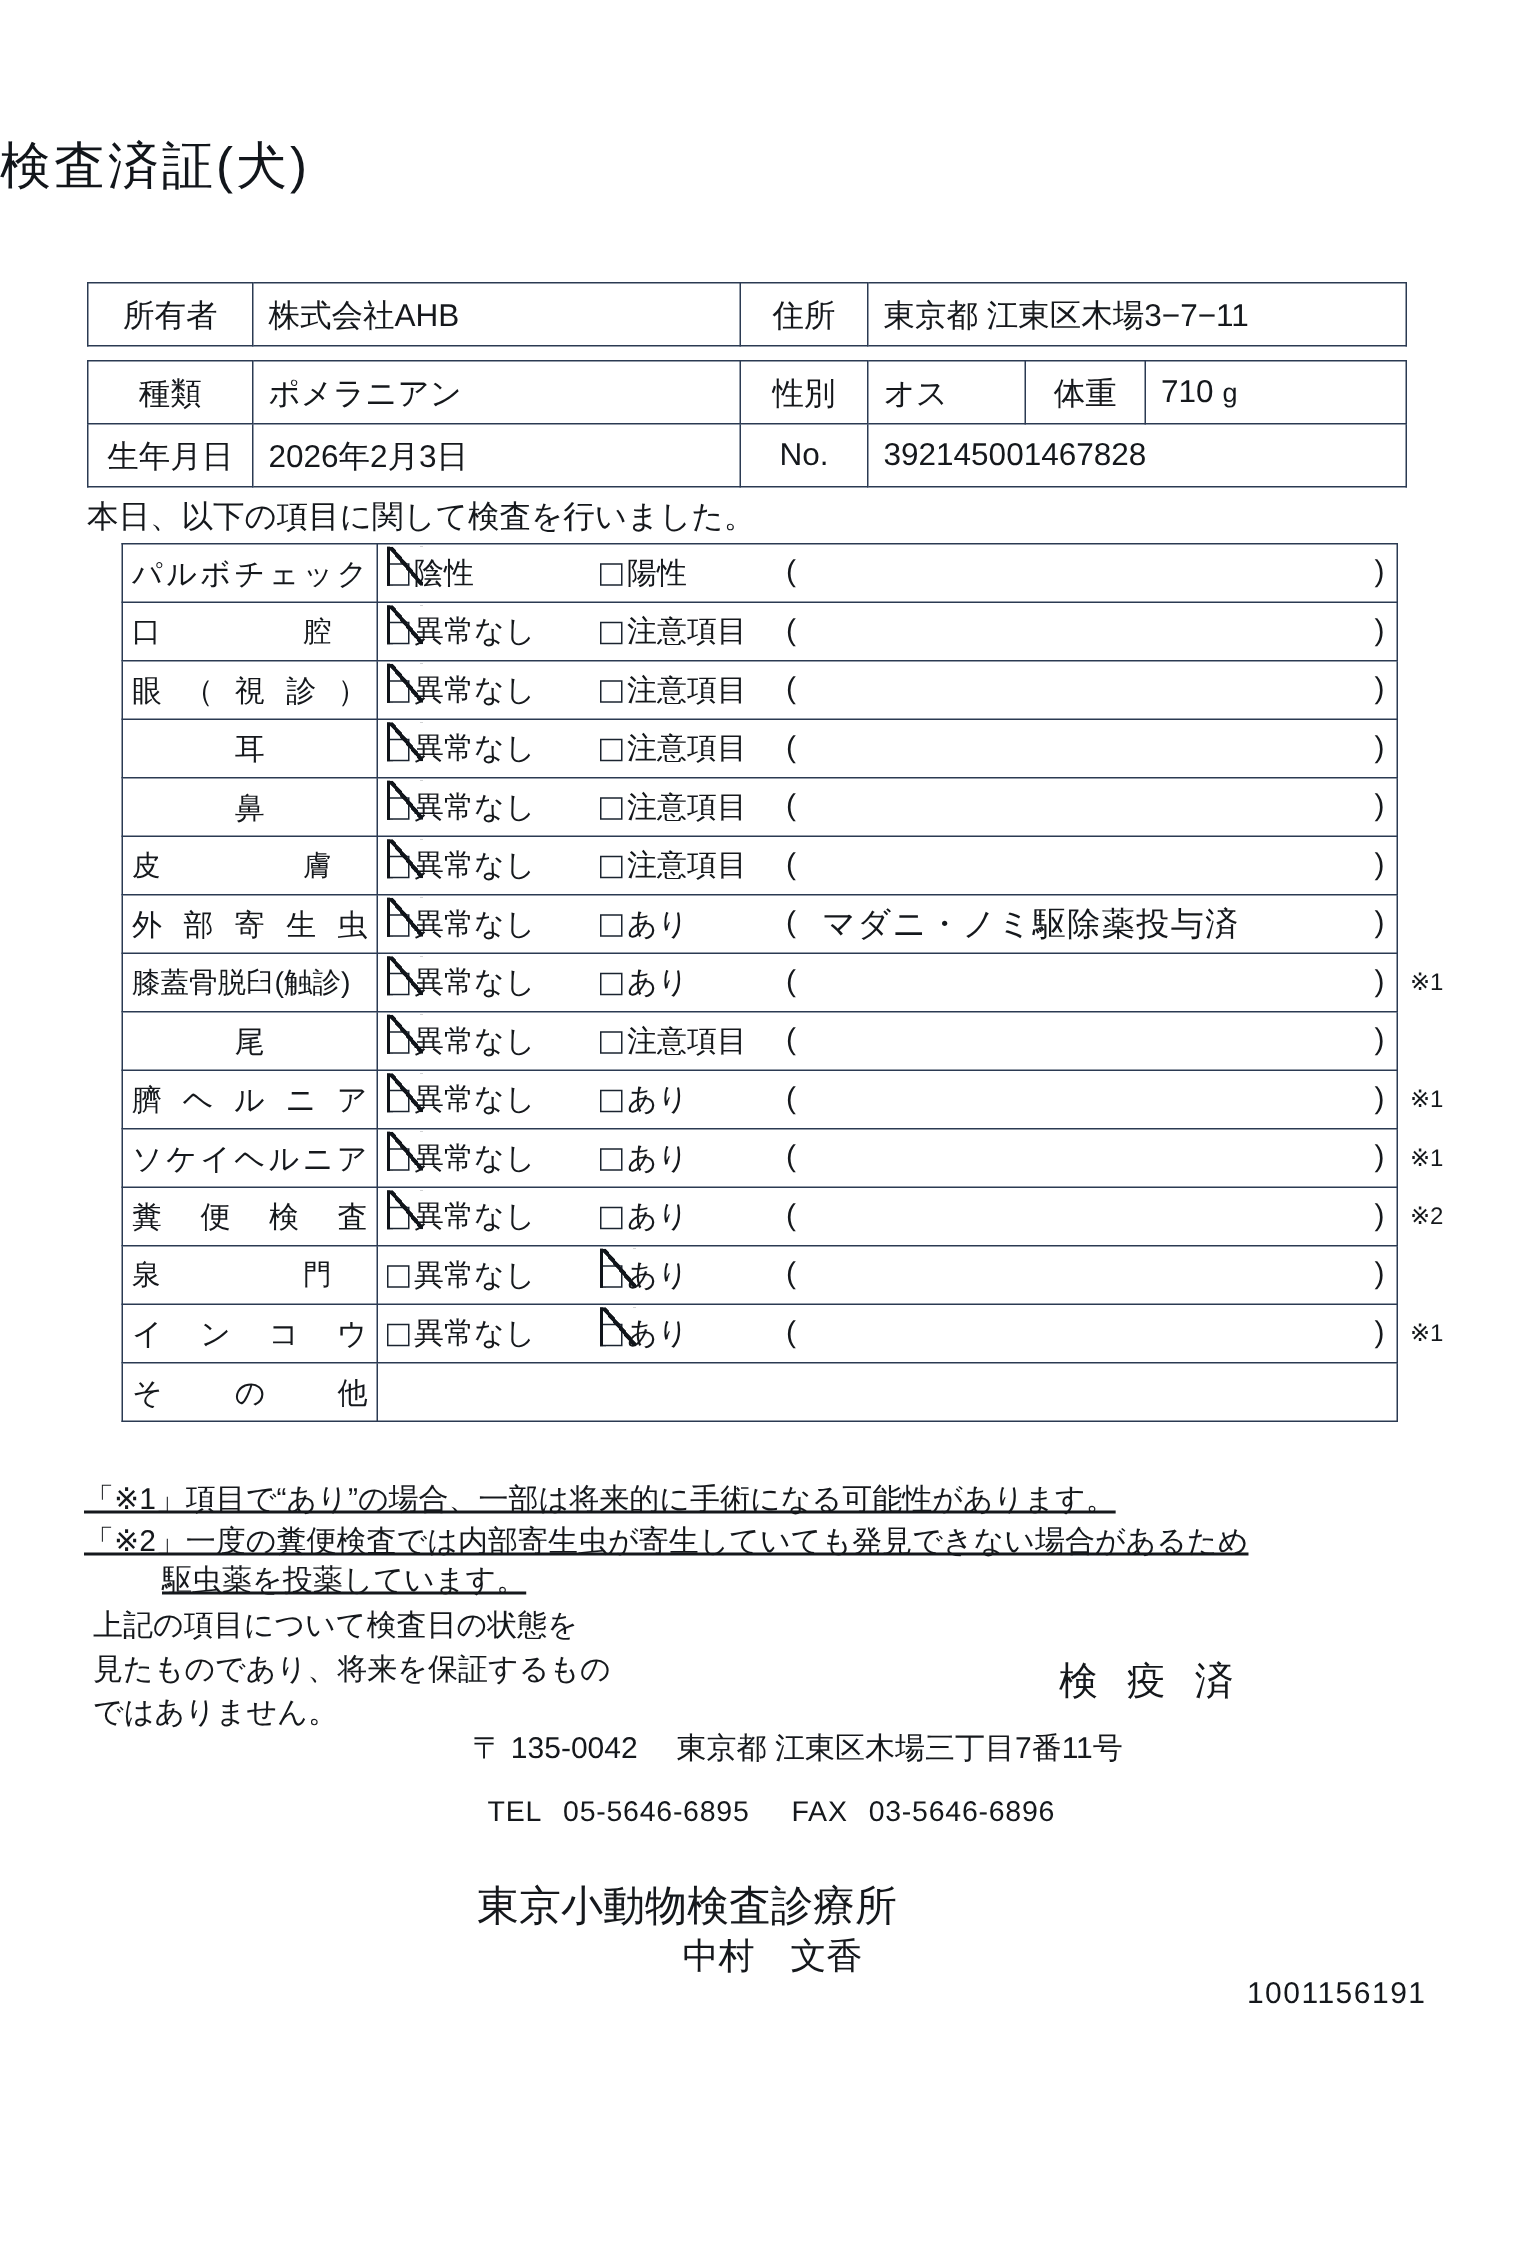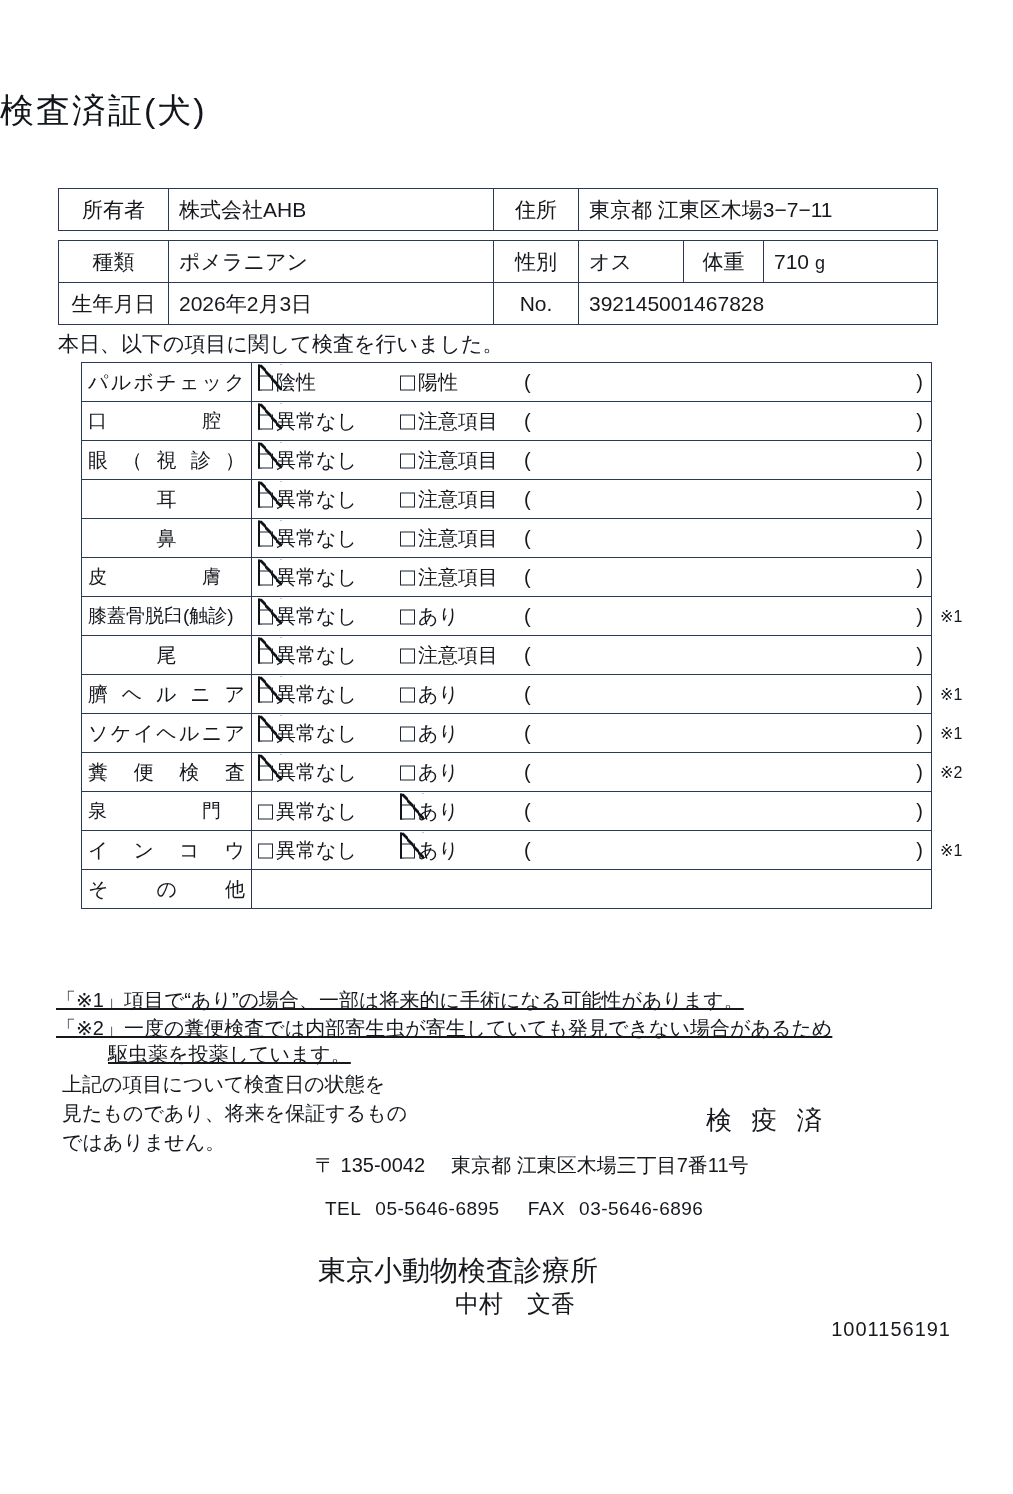--- a/index.html
+++ b/index.html
@@ -300,20 +300,33 @@
           <td class="c-body">
             <span class="opt opt1"><span class="box checked"></span><span>異常なし</span></span>
             <span class="opt opt2"><span class="box"></span><span>注意項目</span></span>
             <span class="paren-open">(</span>
             <span class="paren-close">)</span>
           </td>
           <td class="c-mark"></td>
         </tr>
         <tr>
           <td class="c-label">
+            <span class="lab-spread">外部寄生虫</span>
+          </td>
+          <td class="c-body">
+            <span class="opt opt1"><span class="box checked"></span><span>異常なし</span></span>
+            <span class="opt opt2"><span class="box"></span><span>あり</span></span>
+            <span class="paren-open">(</span>
+            <span class="paren-close">)</span>
+            <span class="note-txt">マダニ・ノミ駆除薬投与済</span>
+          </td>
+          <td class="c-mark"></td>
+        </tr>
+        <tr>
+          <td class="c-label">
             <span class="lab-plain">膝蓋骨脱臼(触診)</span>
           </td>
           <td class="c-body">
             <span class="opt opt1"><span class="box checked"></span><span>異常なし</span></span>
             <span class="opt opt2"><span class="box"></span><span>あり</span></span>
             <span class="paren-open">(</span>
             <span class="paren-close">)</span>
           </td>
           <td class="c-mark">※1</td>
         </tr>

